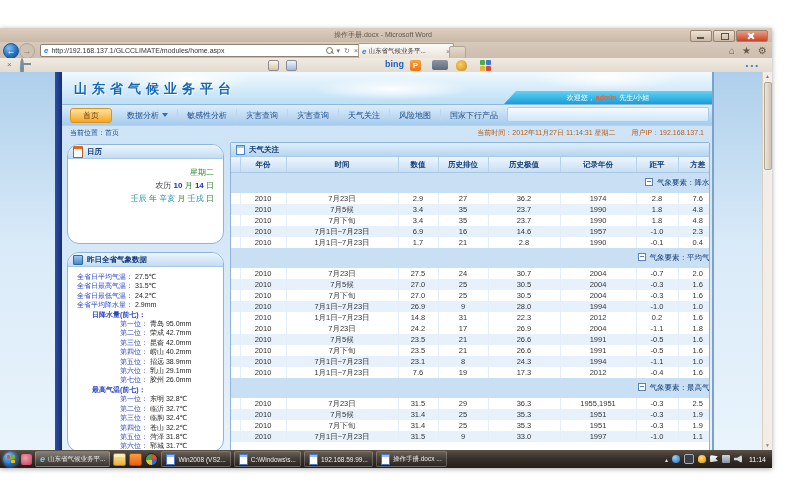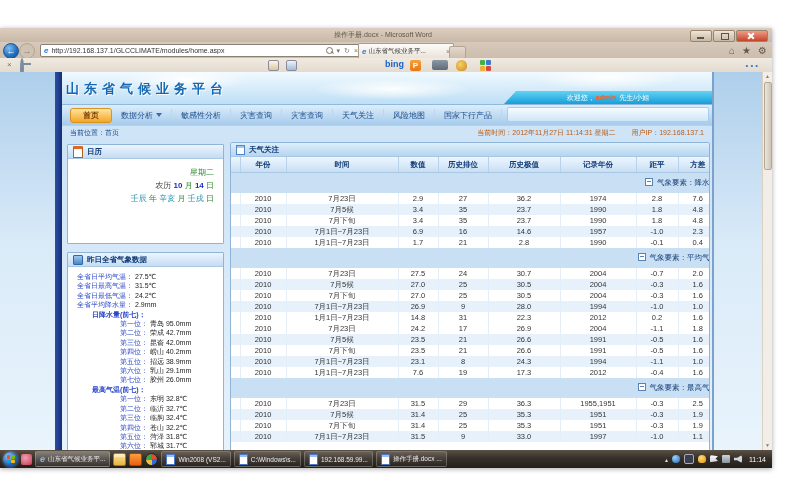--- a/index.html
+++ b/index.html
@@ -67,47 +67,47 @@
   .page{position:absolute;left:55px;top:0;width:659px;bottom:0}
   .edgeL{position:absolute;left:0;top:0;width:7px;bottom:0;background:linear-gradient(90deg,#2b4ea6,#152f74)}
   .edgeR{position:absolute;right:0;top:0;width:2px;bottom:0;background:#7ba2cc}
   .page-inner{position:absolute;left:7px;right:2px;top:0;bottom:0;background:#d8e9f8;overflow:hidden}
 
   .banner{position:relative;height:32px;background:linear-gradient(180deg,#f0f9ff,#bedff5);overflow:hidden}
   .cloud{position:absolute;border-radius:50%;background:radial-gradient(ellipse,rgba(255,255,255,.95),rgba(255,255,255,0) 70%)}
   .cloud.c1{left:60px;top:-6px;width:130px;height:26px}
   .cloud.c2{left:250px;top:6px;width:160px;height:22px}
   .cloud.c3{left:470px;top:-8px;width:150px;height:26px}
-  .banner-title{position:absolute;left:4px;top:8px;font-size:13px;font-weight:bold;color:#1467b3;letter-spacing:5px;
+  .banner-title{position:absolute;left:12px;top:8px;font-size:13px;font-weight:bold;color:#1467b3;letter-spacing:5px;
                 text-shadow:1px 1px 0 rgba(255,255,255,.9)}
   .ribbon{position:absolute;right:0;top:19px;width:208px;height:13px;background:linear-gradient(180deg,#62d2f2,#179edb);
           clip-path:polygon(12px 0,100% 0,100% 100%,0 100%);display:flex;align-items:center;justify-content:center}
   .ribbon span{font-size:7px;color:#fff}
   .ribbon .usr{color:#ff5a1e;font-weight:bold;padding:0 1px}
 
   .menubar{position:relative;height:20px;background:linear-gradient(180deg,#dcedfb,#a6cbec);border-top:1px solid #8fb8dc;
            display:flex;align-items:center;padding-left:8px}
   .menu-item{font-size:8px;color:#1a4a8a;padding:0 9px;border-right:1px solid #bcd6ee;display:flex;align-items:center;gap:3px;height:12px}
   .menu-item:last-of-type{border-right:none}
   .menu-item.active{background:linear-gradient(#ffe3a2,#f5a623);border:1px solid #d8941f;border-radius:3px;color:#7a3c00;
-                    font-weight:bold;padding:1px 12px;height:auto}
+                    font-weight:normal;padding:1px 12px;margin-right:6px;height:auto}
   .caret{width:0;height:0;border-left:3px solid transparent;border-right:3px solid transparent;border-top:4px solid #3a6cb0}
   .menu-substrip{position:absolute;right:3px;top:2px;width:200px;height:13px;border:1px solid #a9cdec;border-radius:2px;
                  background:linear-gradient(#f6fbff,#cfe6f8)}
 
   .statusrow{height:13px;background:#cfe4f7;border-top:1px solid #b5d2ec;display:flex;align-items:center;
              justify-content:space-between;padding:0 8px;font-size:7px}
   .breadcrumb{color:#1a4a8a}
   .status-right{color:#b85c14;display:flex;gap:16px;white-space:nowrap}
 
   .contentarea{position:absolute;left:0;right:0;top:67px;bottom:0;background:linear-gradient(180deg,#cde3f6,#e7f2fc)}
 
   
   .sidebar{position:absolute;left:5px;top:5px;width:157px;bottom:0;overflow:hidden}
-  .sbox{border:1px solid #8fb4d8;background:#fff;border-radius:1px;margin-bottom:8px;overflow:hidden}
+  .sbox{border:1px solid #8fb4d8;background:#fff;border-radius:12px;margin-bottom:8px;overflow:hidden}
   .sbox-header{height:13px;background:linear-gradient(#ebf5fe,#c5dcf2);border-bottom:1px solid #a9c8e6;display:flex;
                align-items:center;gap:4px;padding:0 5px;font-size:7.5px;font-weight:bold;color:#123c78}
   .ico-cal{width:8px;height:8px;background:#fff;border:1px solid #b06020;border-top:3px solid #e06820;border-radius:1px}
   .ico-data{width:8px;height:8px;background:linear-gradient(#9ec8ee,#4a86c8);border:1px solid #2f6aa8;border-radius:1px}
   .ico-page{width:7px;height:8px;background:#fff;border:1px solid #4a86c8;box-shadow:inset 0 2px 0 #9ec8ee}
   .cal-body{height:77px;padding:7px 9px 0 0;text-align:right}
   .cal-line{font-size:8px;line-height:13px;white-space:nowrap}
   .c-num{color:#1133cc;font-weight:bold}
   .c-unit{color:#2a8a2a}
   .c-plain{color:#444}

